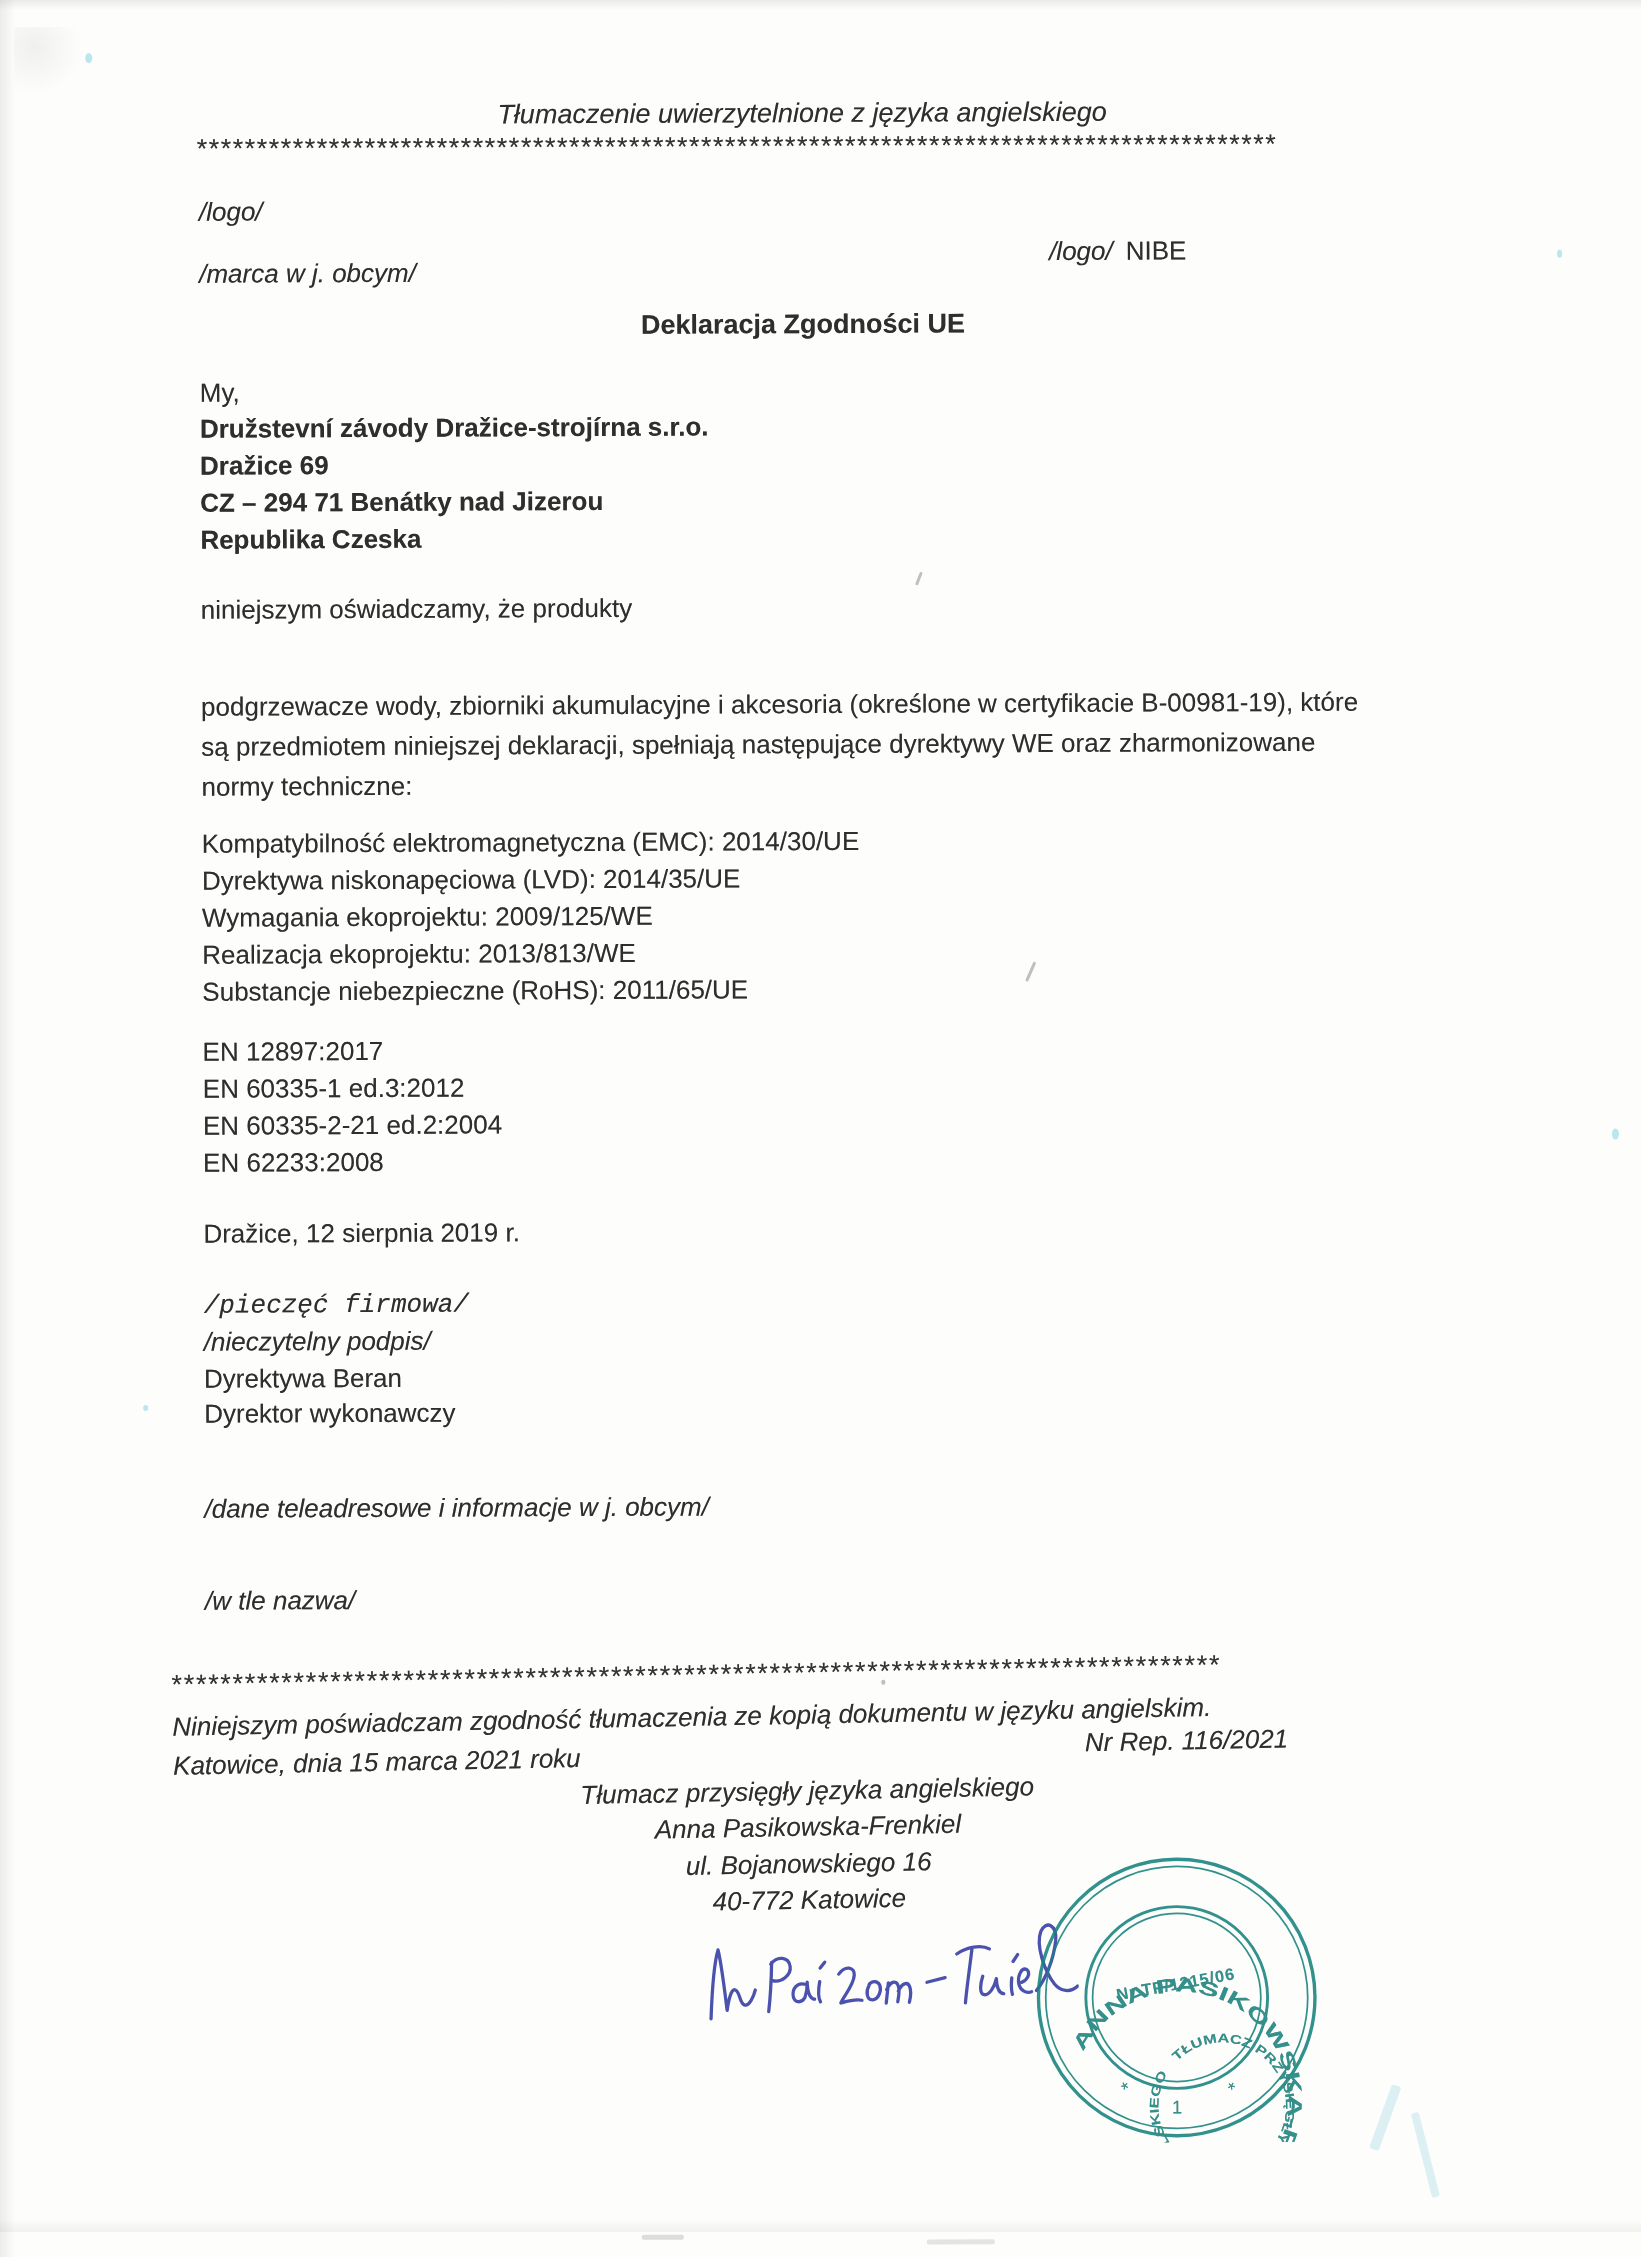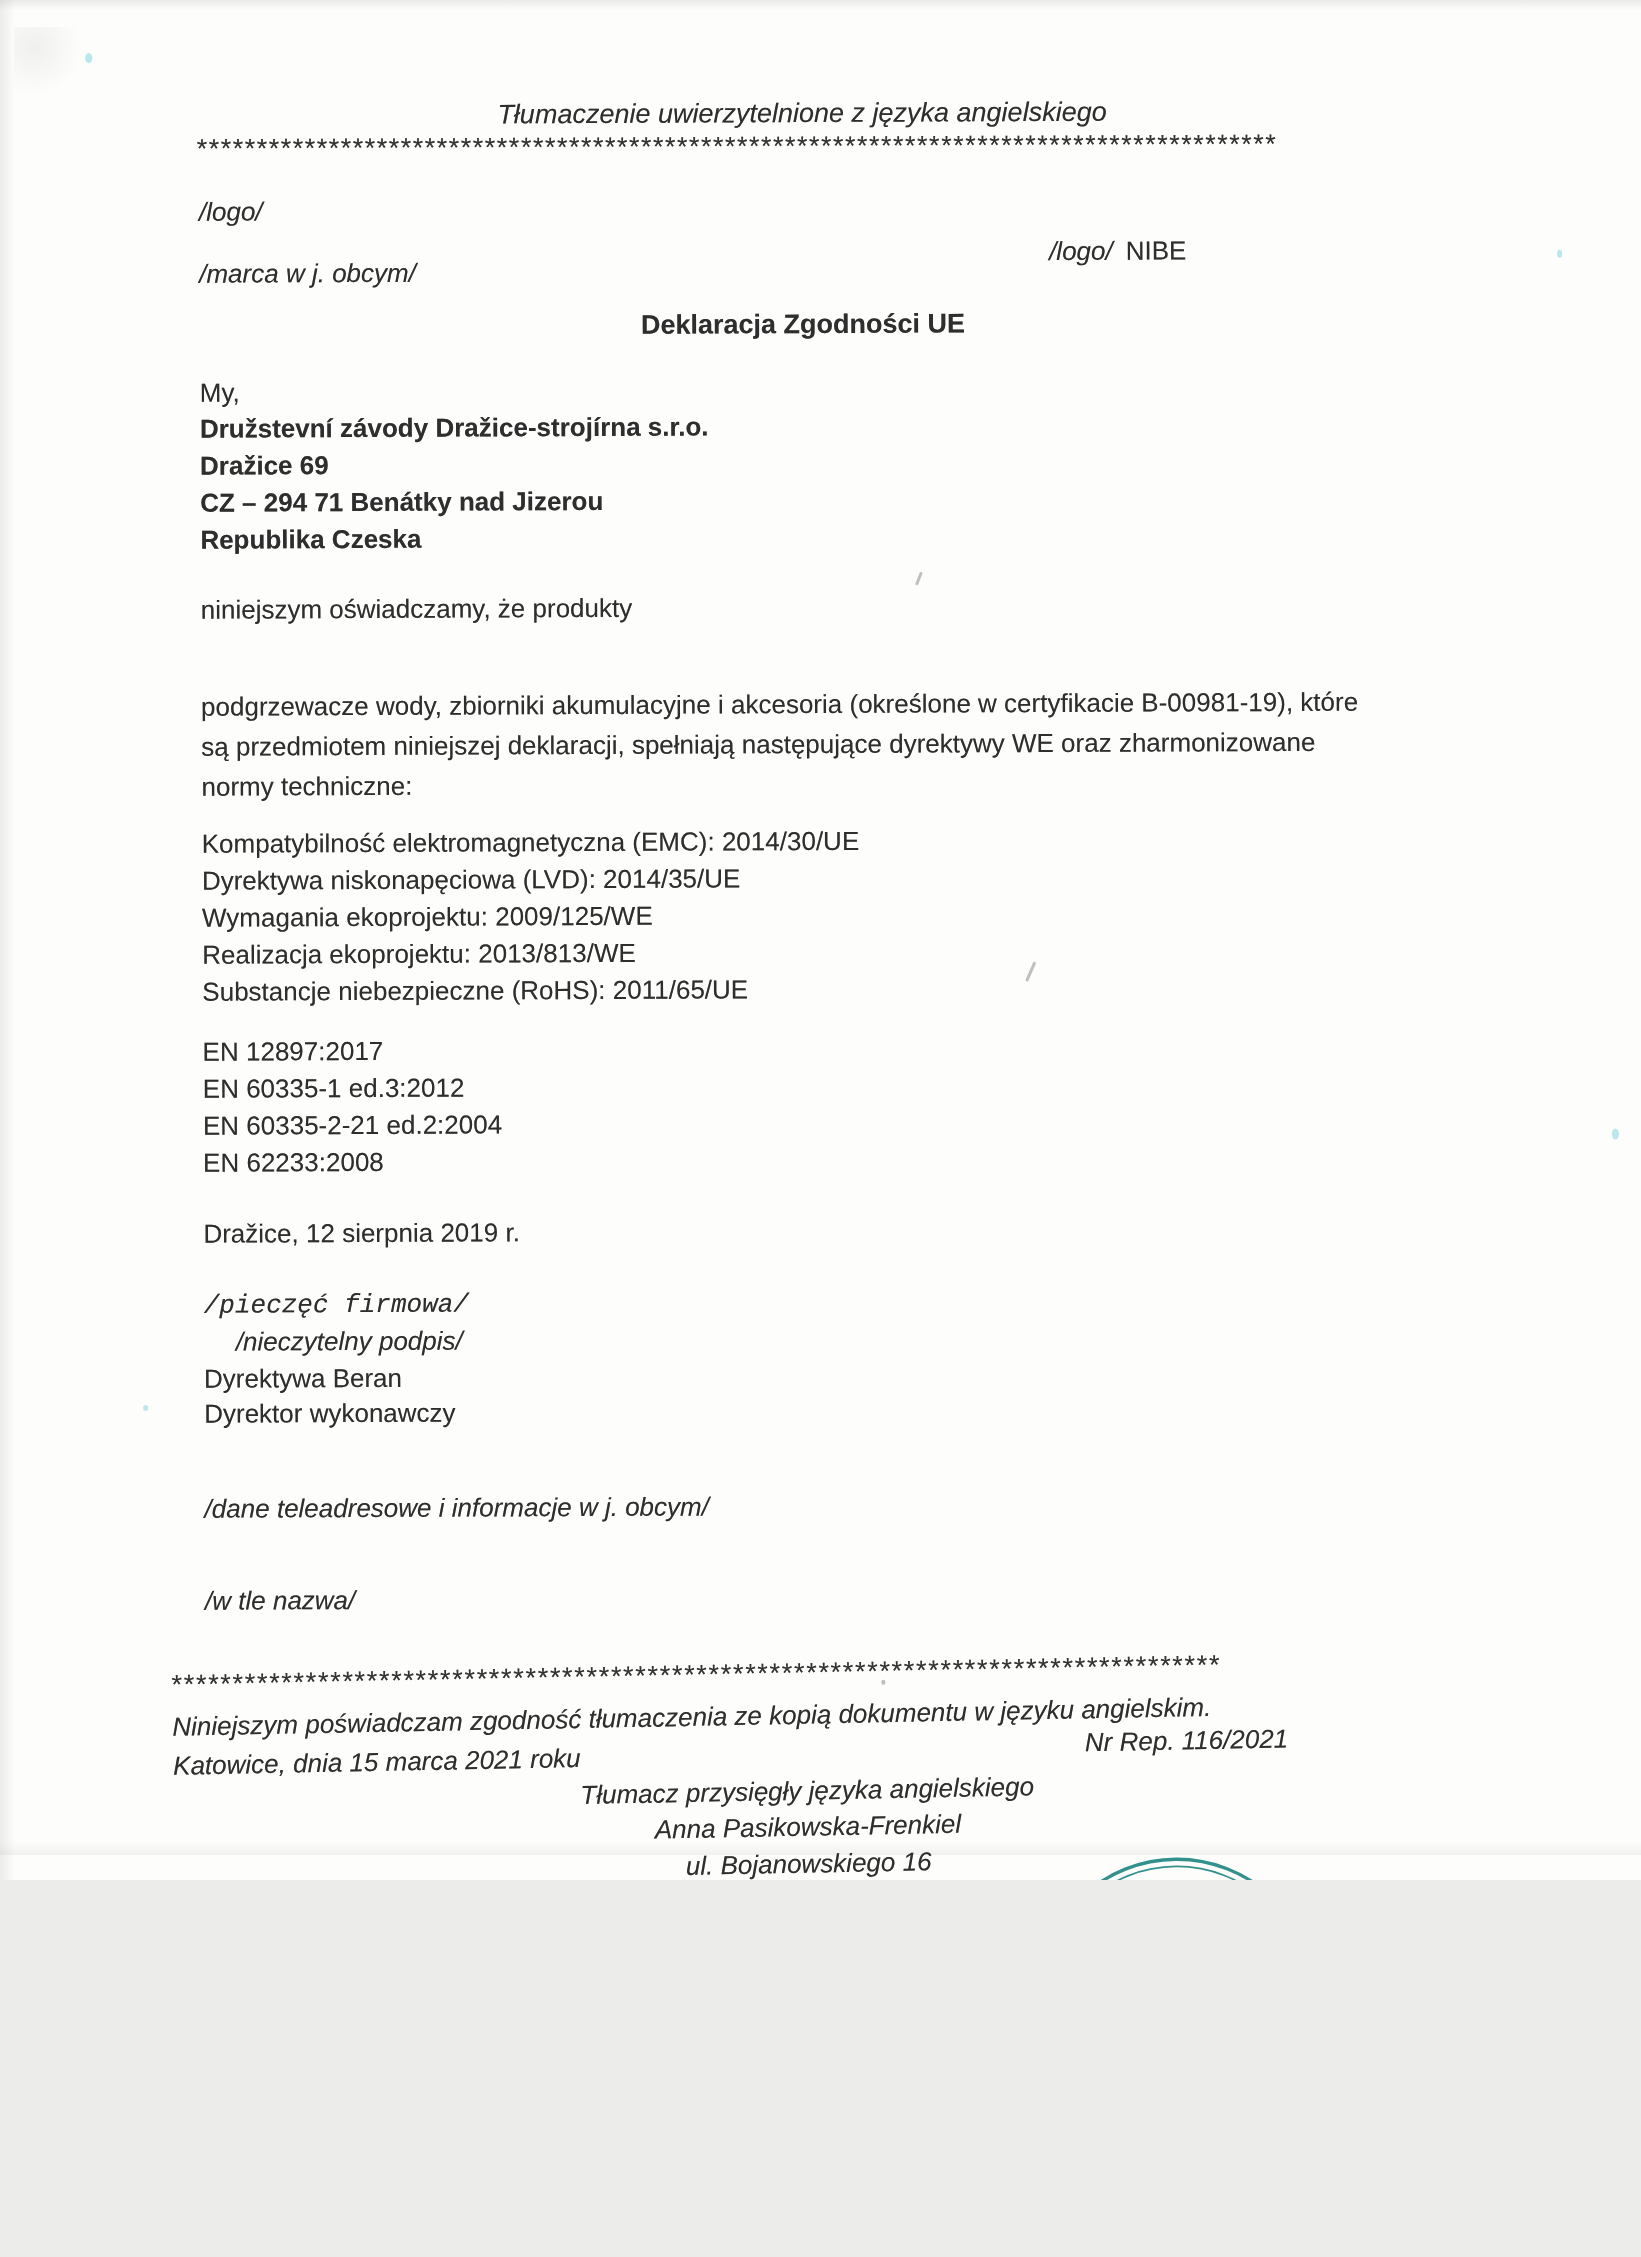--- a/index.html
+++ b/index.html
@@ -3,21 +3,21 @@
 <meta charset="utf-8">
 <style>
   html,body{margin:0;padding:0;}
   body{
     width:1641px;height:2257px;
     background:#ececea;
     font-family:"Liberation Sans",sans-serif;
     position:relative;
   }
   .page{
-    position:absolute;left:0;top:0;width:1641px;height:1880px;
+    position:absolute;left:0;top:0;width:1641px;height:2257px;
     background:#fdfdfb;
     overflow:hidden;
     color:#2e2e2e;
     text-shadow:0 0 0.5px rgba(50,50,50,.45);
   }
   .edge-left{position:absolute;left:0;top:0;width:15.4px;height:100%;
     background:linear-gradient(to right,rgba(110,110,108,.12),rgba(110,110,108,0));}
   .edge-top{position:absolute;left:0;top:0;width:100%;height:9.7px;
     background:linear-gradient(to bottom,rgba(120,120,118,.14),rgba(120,120,118,0));}
   .edge-bottom{position:absolute;left:0;bottom:25px;width:100%;height:13.5px;
@@ -111,21 +111,21 @@
     <div class="block" style="left:198px;top:1031px;">
       <div>EN 12897:2017</div>
       <div>EN 60335-1 ed.3:2012</div>
       <div>EN 60335-2-21 ed.2:2004</div>
       <div>EN 62233:2008</div>
     </div>
 
     <div class="line" style="left:198px;top:1213px;">Dražice, 12 sierpnia 2019 r.</div>
 
     <div class="line i" style="left:198px;top:1285px;font-family:Liberation Mono, monospace;">/pieczęć firmowa/</div>
-    <div class="line i" style="left:198px;top:1321px;margin-left:32px;">/nieczytelny podpis/</div>
+    <div class="line i" style="left:198px;top:1321px;">/nieczytelny podpis/</div>
     <div class="line" style="left:198px;top:1358px;">Dyrektywa Beran</div>
     <div class="line" style="left:198px;top:1393px;">Dyrektor wykonawczy</div>
 
     <div class="line i" style="left:198px;top:1488px;">/dane teleadresowe i informacje w j. obcym/</div>
     <div class="line i" style="left:198px;top:1551px;margin-top:29px;">/w tle nazwa/</div>
 
     <div class="cert">
       <div class="sep2">**************************************************************************************</div>
       <div class="cline" style="left:0;top:44px;">Niniejszym poświadczam zgodność tłumaczenia ze kopią dokumentu w języku angielskim.</div>
       <div class="cline" style="left:0;top:83px;">Katowice, dnia 15 marca 2021 roku</div>

